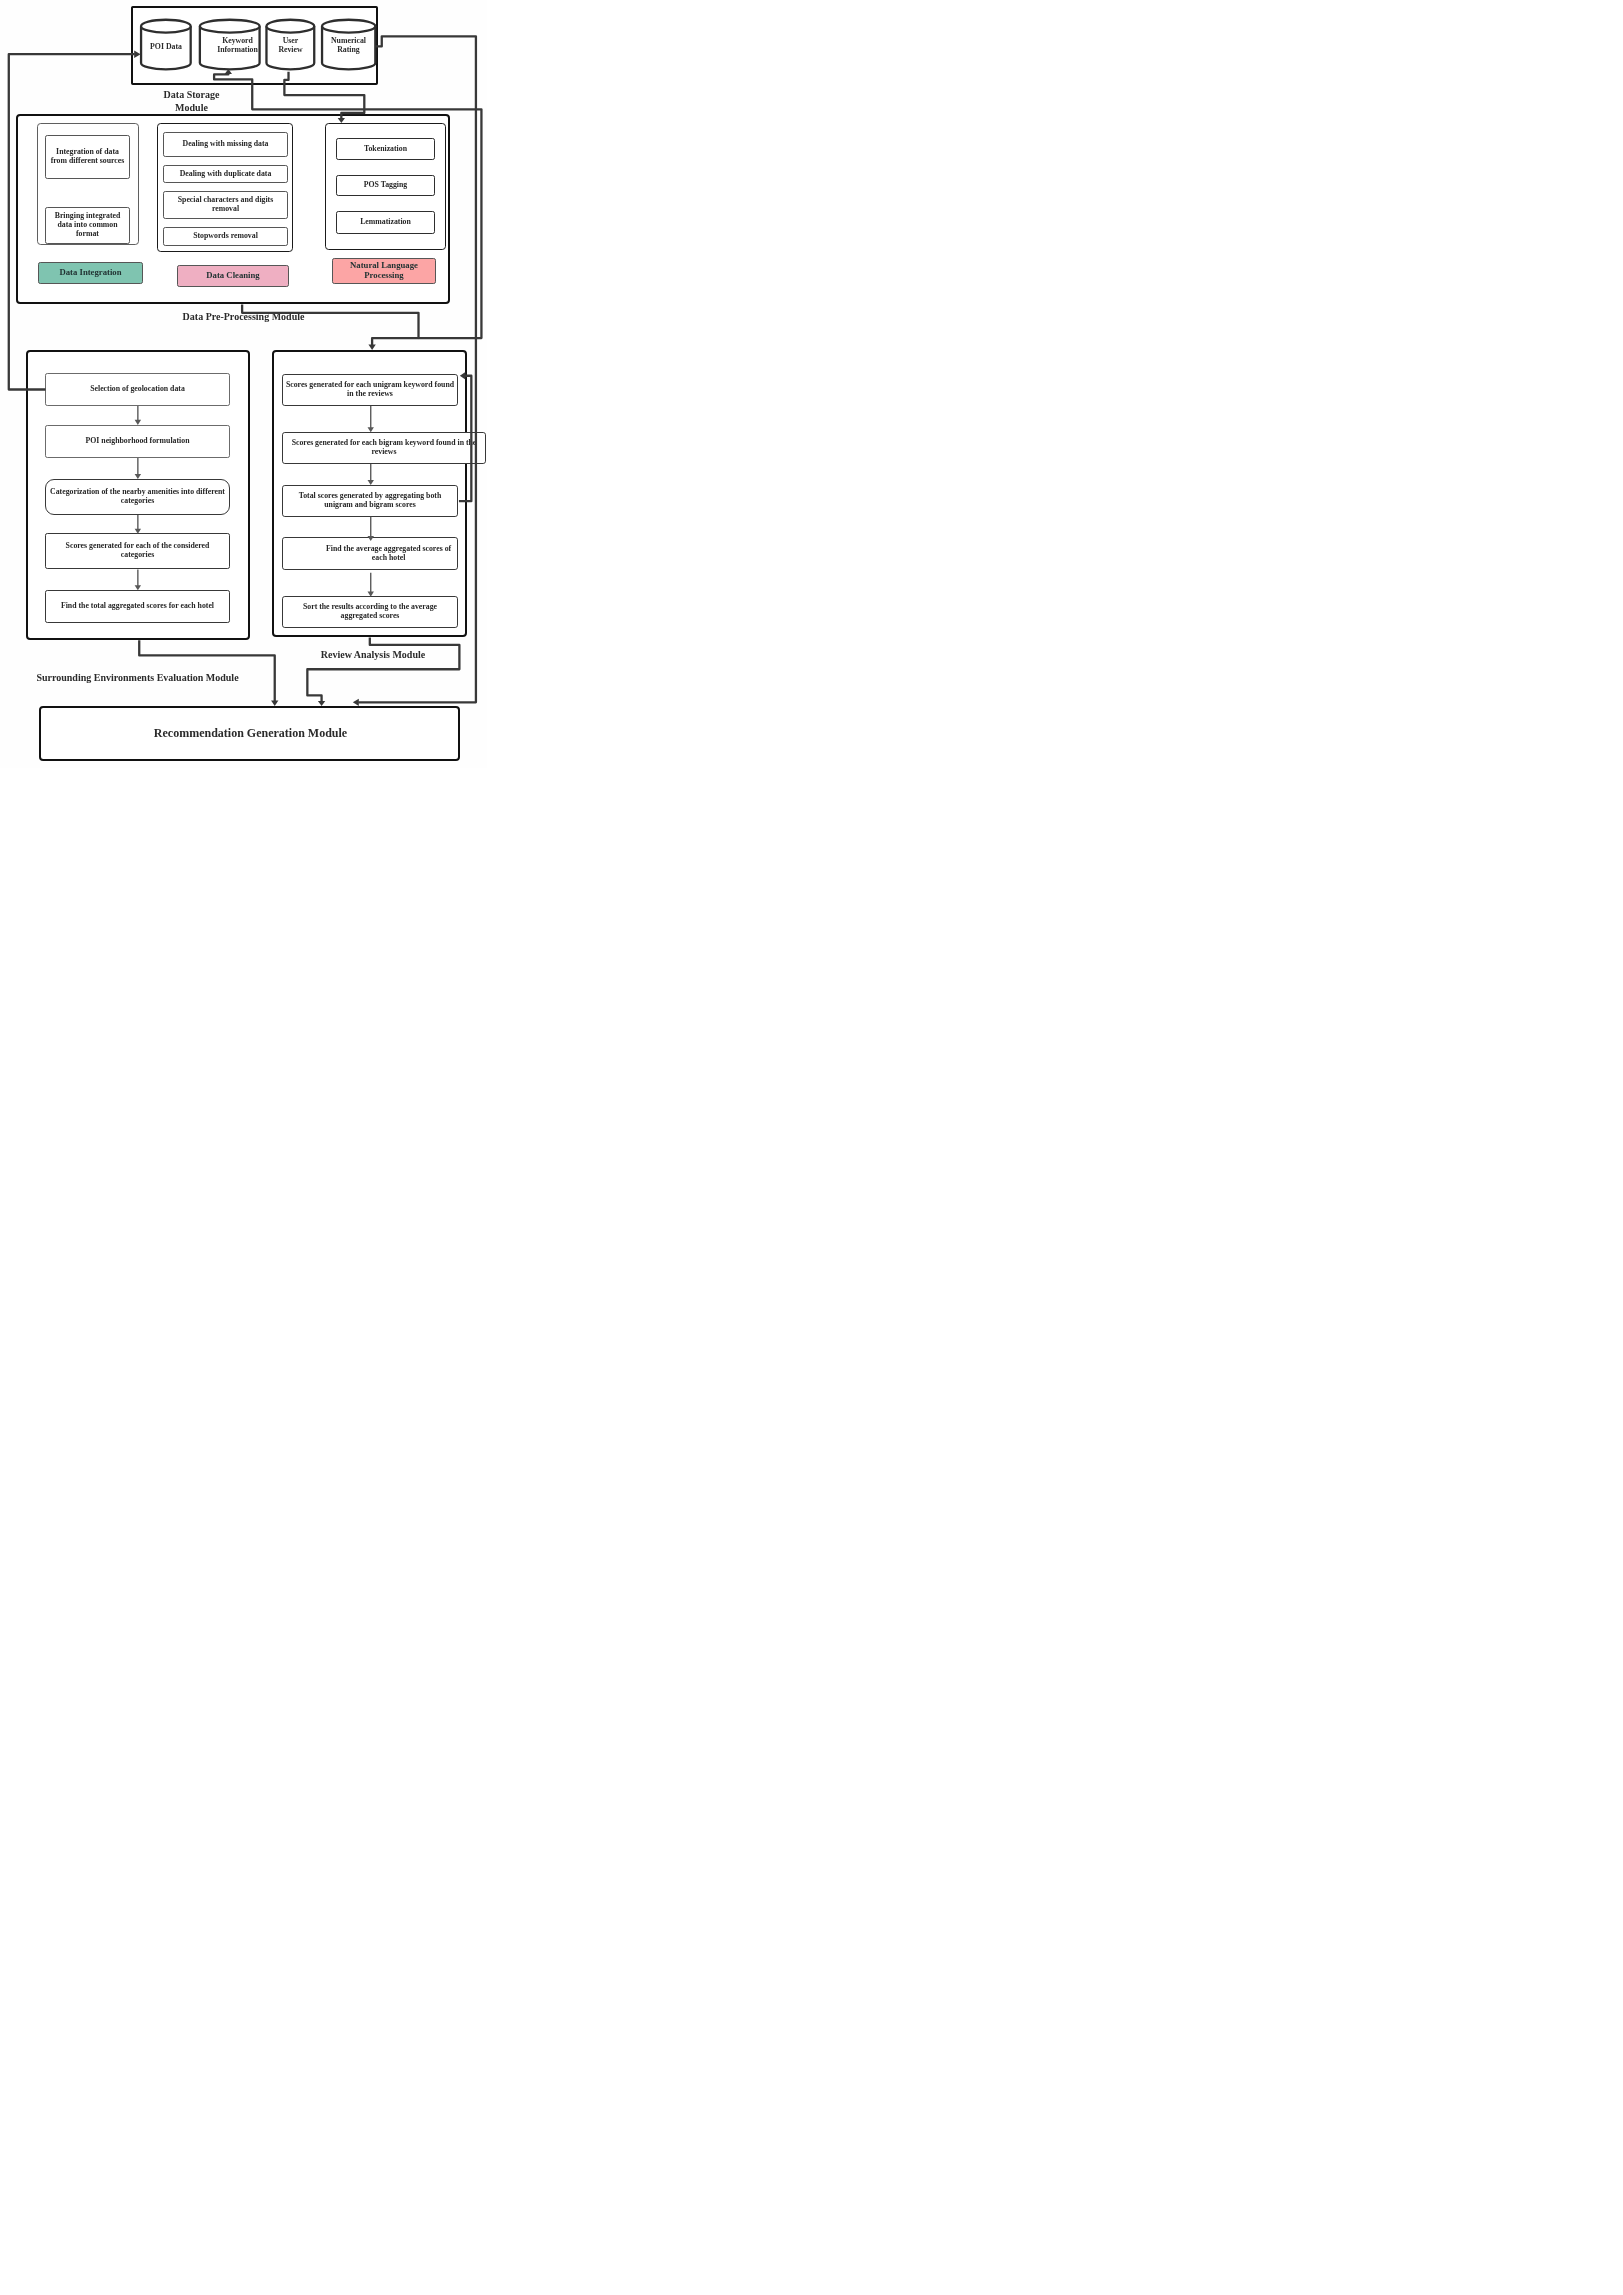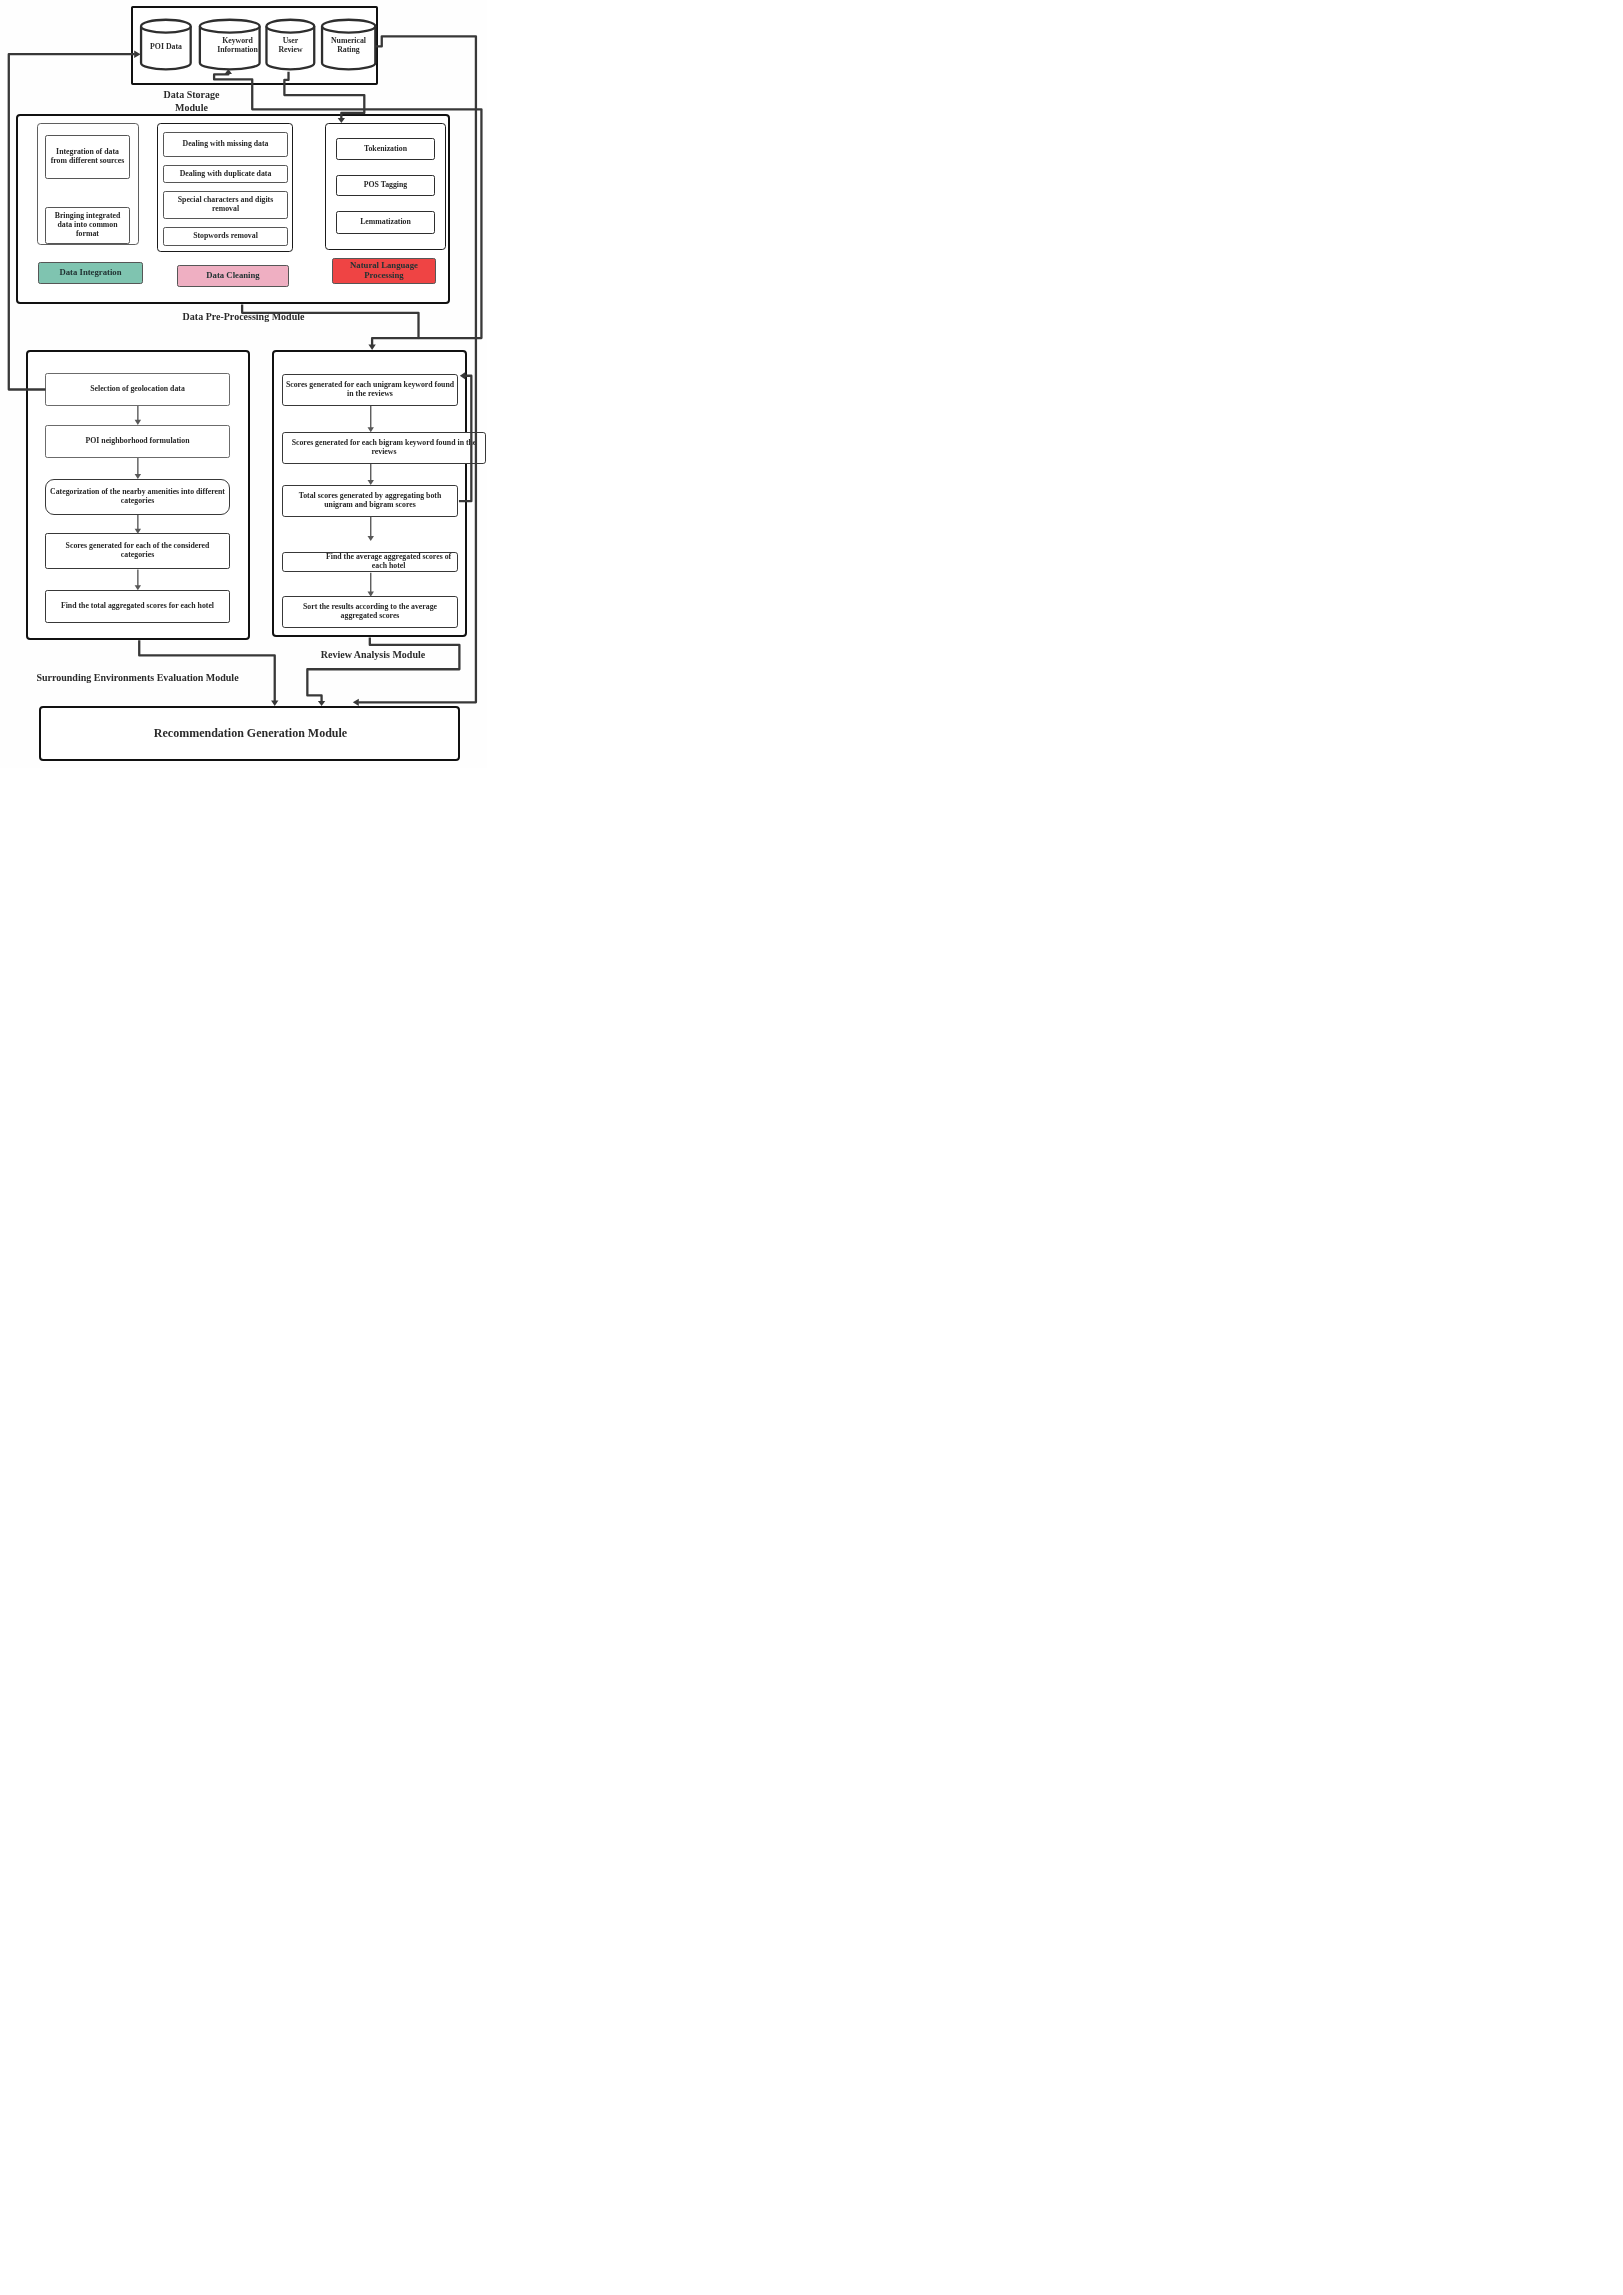--- a/index.html
+++ b/index.html
@@ -47,32 +47,32 @@
 
   <div class="abs stepbox ctr" style="left:163px;top:132px;width:125px;height:25px;">Dealing with missing data</div>
   <div class="abs stepbox ctr" style="left:163px;top:165px;width:125px;height:18.4px;">Dealing with duplicate data</div>
   <div class="abs stepbox ctr" style="left:163px;top:191px;width:125px;height:27.5px;">Special characters and digits removal</div>
   <div class="abs stepbox ctr" style="left:163px;top:227px;width:125px;height:19px;">Stopwords removal</div>
   <div class="abs tag ctr" style="left: 177px; top: 265px; width: 112px; height: 22px; background: rgb(239, 175, 194);">Data Cleaning</div>
 
   <div class="abs stepbox ctr" style="left:336px;top:138px;width:99px;height:22px;border-width:1.6px;border-color:#2e2e2e;">Tokenization</div>
   <div class="abs stepbox ctr" style="left:336px;top:175px;width:99px;height:20.7px;border-width:1.6px;border-color:#2e2e2e;">POS Tagging</div>
   <div class="abs stepbox ctr" style="left:336px;top:211px;width:99px;height:23.4px;border-width:1.6px;border-color:#2e2e2e;">Lemmatization</div>
-  <div class="abs tag ctr" style="left: 332px; top: 258px; width: 104px; height: 26px; background: #ef4444;">Natural Language Processing</div>
+  <div class="abs tag ctr" style="left: 332px; top: 258px; width: 104px; height: 26px; background: #fca5a5;">Natural Language Processing</div>
 
   <div class="abs stepbox ctr" style="left:45px;top:373px;width:185px;height:33px;border-color:#6b6b6b;">Selection of geolocation data</div>
   <div class="abs stepbox ctr" style="left:45px;top:425px;width:185px;height:33px;border-color:#6b6b6b;">POI neighborhood formulation</div>
   <div class="abs stepbox ctr" style="left:45px;top:479px;width:185px;height:36px;border-color:#383838;border-width:1.6px;border-radius:9px;">Categorization of the nearby amenities into different categories</div>
   <div class="abs stepbox ctr" style="left:45px;top:533px;width:185px;height:36px;border-color:#383838;border-width:1.6px;">Scores generated  for each of the considered categories</div>
   <div class="abs stepbox ctr" style="left:45px;top:590px;width:185px;height:33px;border-color:#383838;border-width:1.6px;">Find the total aggregated scores for each hotel</div>
 
   <div class="abs stepbox dark ctr" style="left:282px;top:374px;width:176px;height:32px;">Scores generated for each unigram keyword found in the reviews</div>
   <div class="abs stepbox dark ctr" style="left:282px;top:432px;width:204px;height:32px;">Scores generated for each bigram keyword found in the reviews</div>
   <div class="abs stepbox dark ctr" style="left:282px;top:485px;width:176px;height:32px;">Total scores generated by aggregating both unigram and bigram scores</div>
-  <div class="abs stepbox dark ctr" style="left:282px;top:552px;width:176px;height:20px;padding-left:40px;">Find the average aggregated scores of each hotel</div>
+  <div class="abs stepbox dark ctr" style="left:282px;top:537px;width:176px;height:33px;padding-left:40px;">Find the average aggregated scores of each hotel</div>
   <div class="abs stepbox dark ctr" style="left:282px;top:596px;width:176px;height:32px;">Sort the results according to the average aggregated scores</div>
 
   <svg id="wires" width="487" height="768" viewBox="0 0 1060 1672">
 
     <path class="cyl" d="M307 57 L307 137 A54 14 0 0 0 415 137 L415 57"></path>
     <ellipse class="cyl" cx="361" cy="57" rx="54" ry="14"></ellipse>
     <path class="cyl" d="M435 57 L435 137 A65 14 0 0 0 565 137 L565 57"></path>
     <ellipse class="cyl" cx="500" cy="57" rx="65" ry="14"></ellipse>
     <path class="cyl" d="M580 57 L580 137 A52 14 0 0 0 684 137 L684 57"></path>
     <ellipse class="cyl" cx="632" cy="57" rx="52" ry="14"></ellipse>

